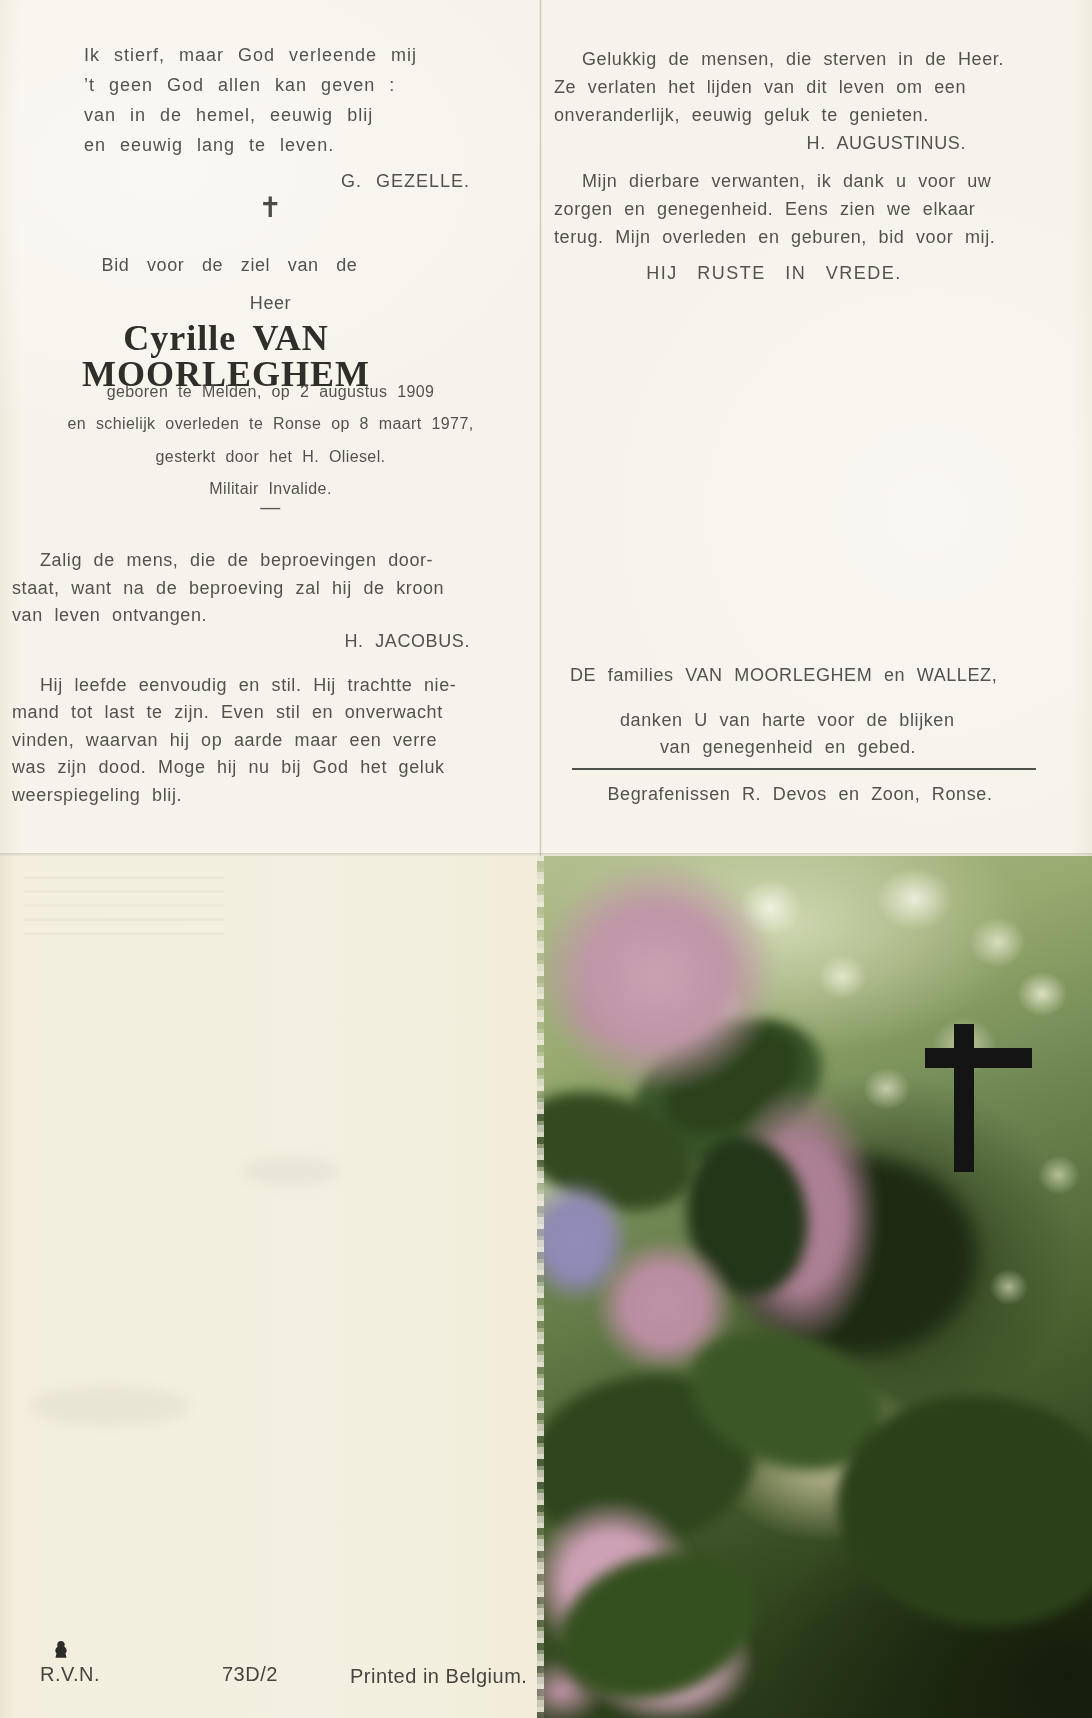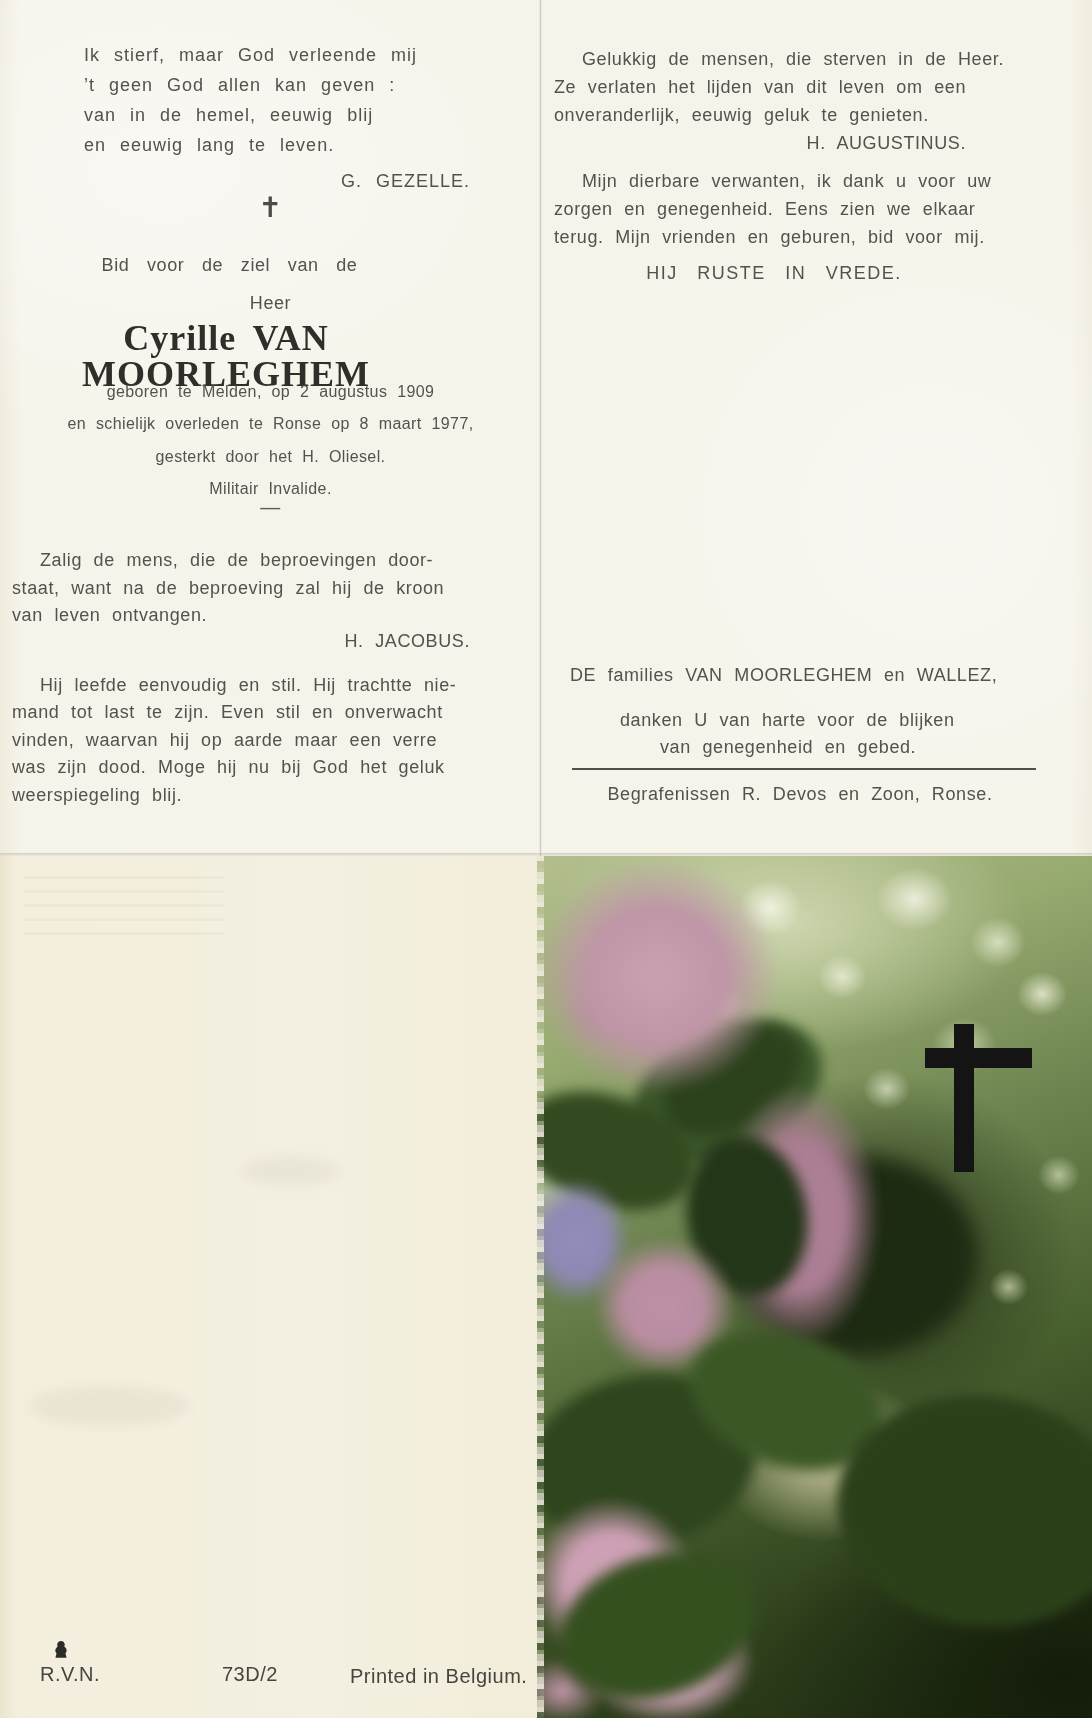--- a/index.html
+++ b/index.html
@@ -166,21 +166,21 @@
     <div class="page page-ir">
       <div class="t beat">
         <div class="ind">Gelukkig de mensen, die sterven in de Heer.</div>
         <div>Ze verlaten het lijden van dit leven om een</div>
         <div>onveranderlijk, eeuwig geluk te genieten.</div>
       </div>
       <div class="t r beat-attr">H. AUGUSTINUS.</div>
       <div class="t farewell">
         <div class="ind">Mijn dierbare verwanten, ik dank u voor uw</div>
         <div>zorgen en genegenheid. Eens zien we elkaar</div>
-        <div>terug. Mijn vrienden en geburen, bid voor mij.</div>
+        <div>terug. Mijn overleden en geburen, bid voor mij.</div>
       </div>
       <div class="t rip">HIJ RUSTE IN VREDE.</div>
       <div class="t thanks1">DE families VAN MOORLEGHEM en WALLEZ,</div>
       <div class="t thanks2">danken U van harte voor de blijken</div>
       <div class="t thanks3">van genegenheid en gebed.</div>
       <div class="rule"></div>
       <div class="t undertaker">Begrafenissen R. Devos en Zoon, Ronse.</div>
     </div>
   </section>
 

